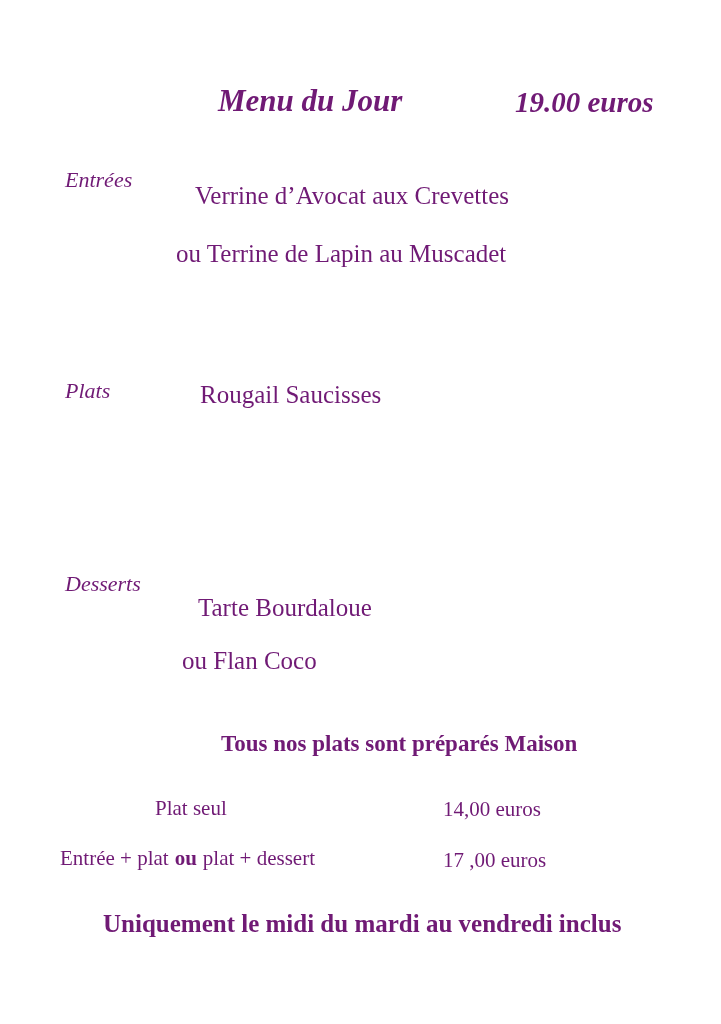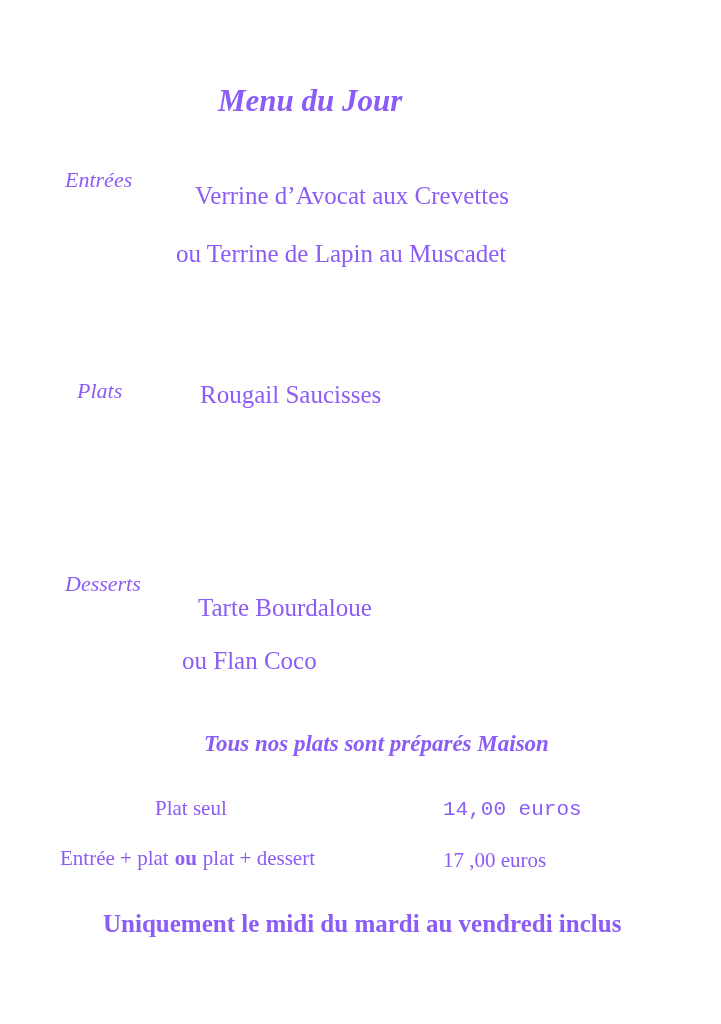--- a/index.html
+++ b/index.html
@@ -5,64 +5,65 @@
   html, body {
     margin: 0;
     padding: 0;
     background: #ffffff;
   }
   .page {
     position: relative;
     width: 721px;
     height: 1024px;
     background: #ffffff;
-    color: #8b5cf6;
+    color: #701a75;
     font-family: "Liberation Serif", serif;
     overflow: hidden;
   }
   .line {
     position: absolute;
     white-space: pre-wrap;
     line-height: 1.1;
   }
   
   .menu-title       { left: 218px; top: 84px;  font-size: 31px; font-weight: bold; font-style: italic; }
   .menu-price       { left: 515px; top: 87px;  font-size: 29px; font-weight: bold; font-style: italic; }
   
   .section-label    { font-size: 22px; font-style: italic; }
   .s1-label         { left: 65px;  top: 168px; }
-  .s2-label         { left: 65px;  top: 379px; margin-left: 12px; }
+  .s2-label         { left: 65px;  top: 379px; }
   .s3-label         { left: 65px;  top: 572px; }
   
   .dish             { font-size: 25px; }
   .s1-first         { left: 195px; top: 170px; margin-top: 12px; }
   .s1-alt           { left: 176px; top: 240px; }
   .s2-first         { left: 200px; top: 381px; }
   .s2-alt           { left: 176px; top: 450px; }
   .s3-first         { left: 198px; top: 594px; }
   .s3-alt           { left: 182px; top: 647px; }
   
-  .note             { left: 204px; top: 731px; font-size: 23px; font-weight: bold; font-style: italic; }
+  .note             { left: 221px; top: 731px; font-size: 23px; font-weight: bold; }
   
   .price-label      { font-size: 21px; }
   .price-value      { font-size: 21px; }
   .plat-seul-label  { left: 155px; top: 797px; }
-  .plat-seul-price  { left: 443px; top: 798px; font-family: Liberation Mono, monospace; }
+  .plat-seul-price  { left: 443px; top: 798px; }
   .formule-label    { left: 60px;  top: 847px; }
   .formule-price    { left: 443px; top: 849px; }
   .formule-or       { font-weight: bold; margin: 16px 6px; }
   
   .footer-note      { left: 103px; top: 910px; font-size: 25px; font-weight: bold; }
 </style>
 </head>
 <body>
 
 <div class="page">
 
   <div class="line menu-title">Menu du Jour</div>
+  <div class="line menu-price">19.00 euros</div>
 
   <div class="line section-label s1-label">Entrées</div>
   <div class="line dish s1-first">Verrine d’Avocat aux Crevettes</div>
   <div class="line dish s1-alt">ou Terrine de Lapin au Muscadet</div>
 
   <div class="line section-label s2-label">Plats</div>
   <div class="line dish s2-first">Rougail Saucisses</div>
 
   <div class="line section-label s3-label">Desserts</div>
   <div class="line dish s3-first">Tarte Bourdaloue</div>

